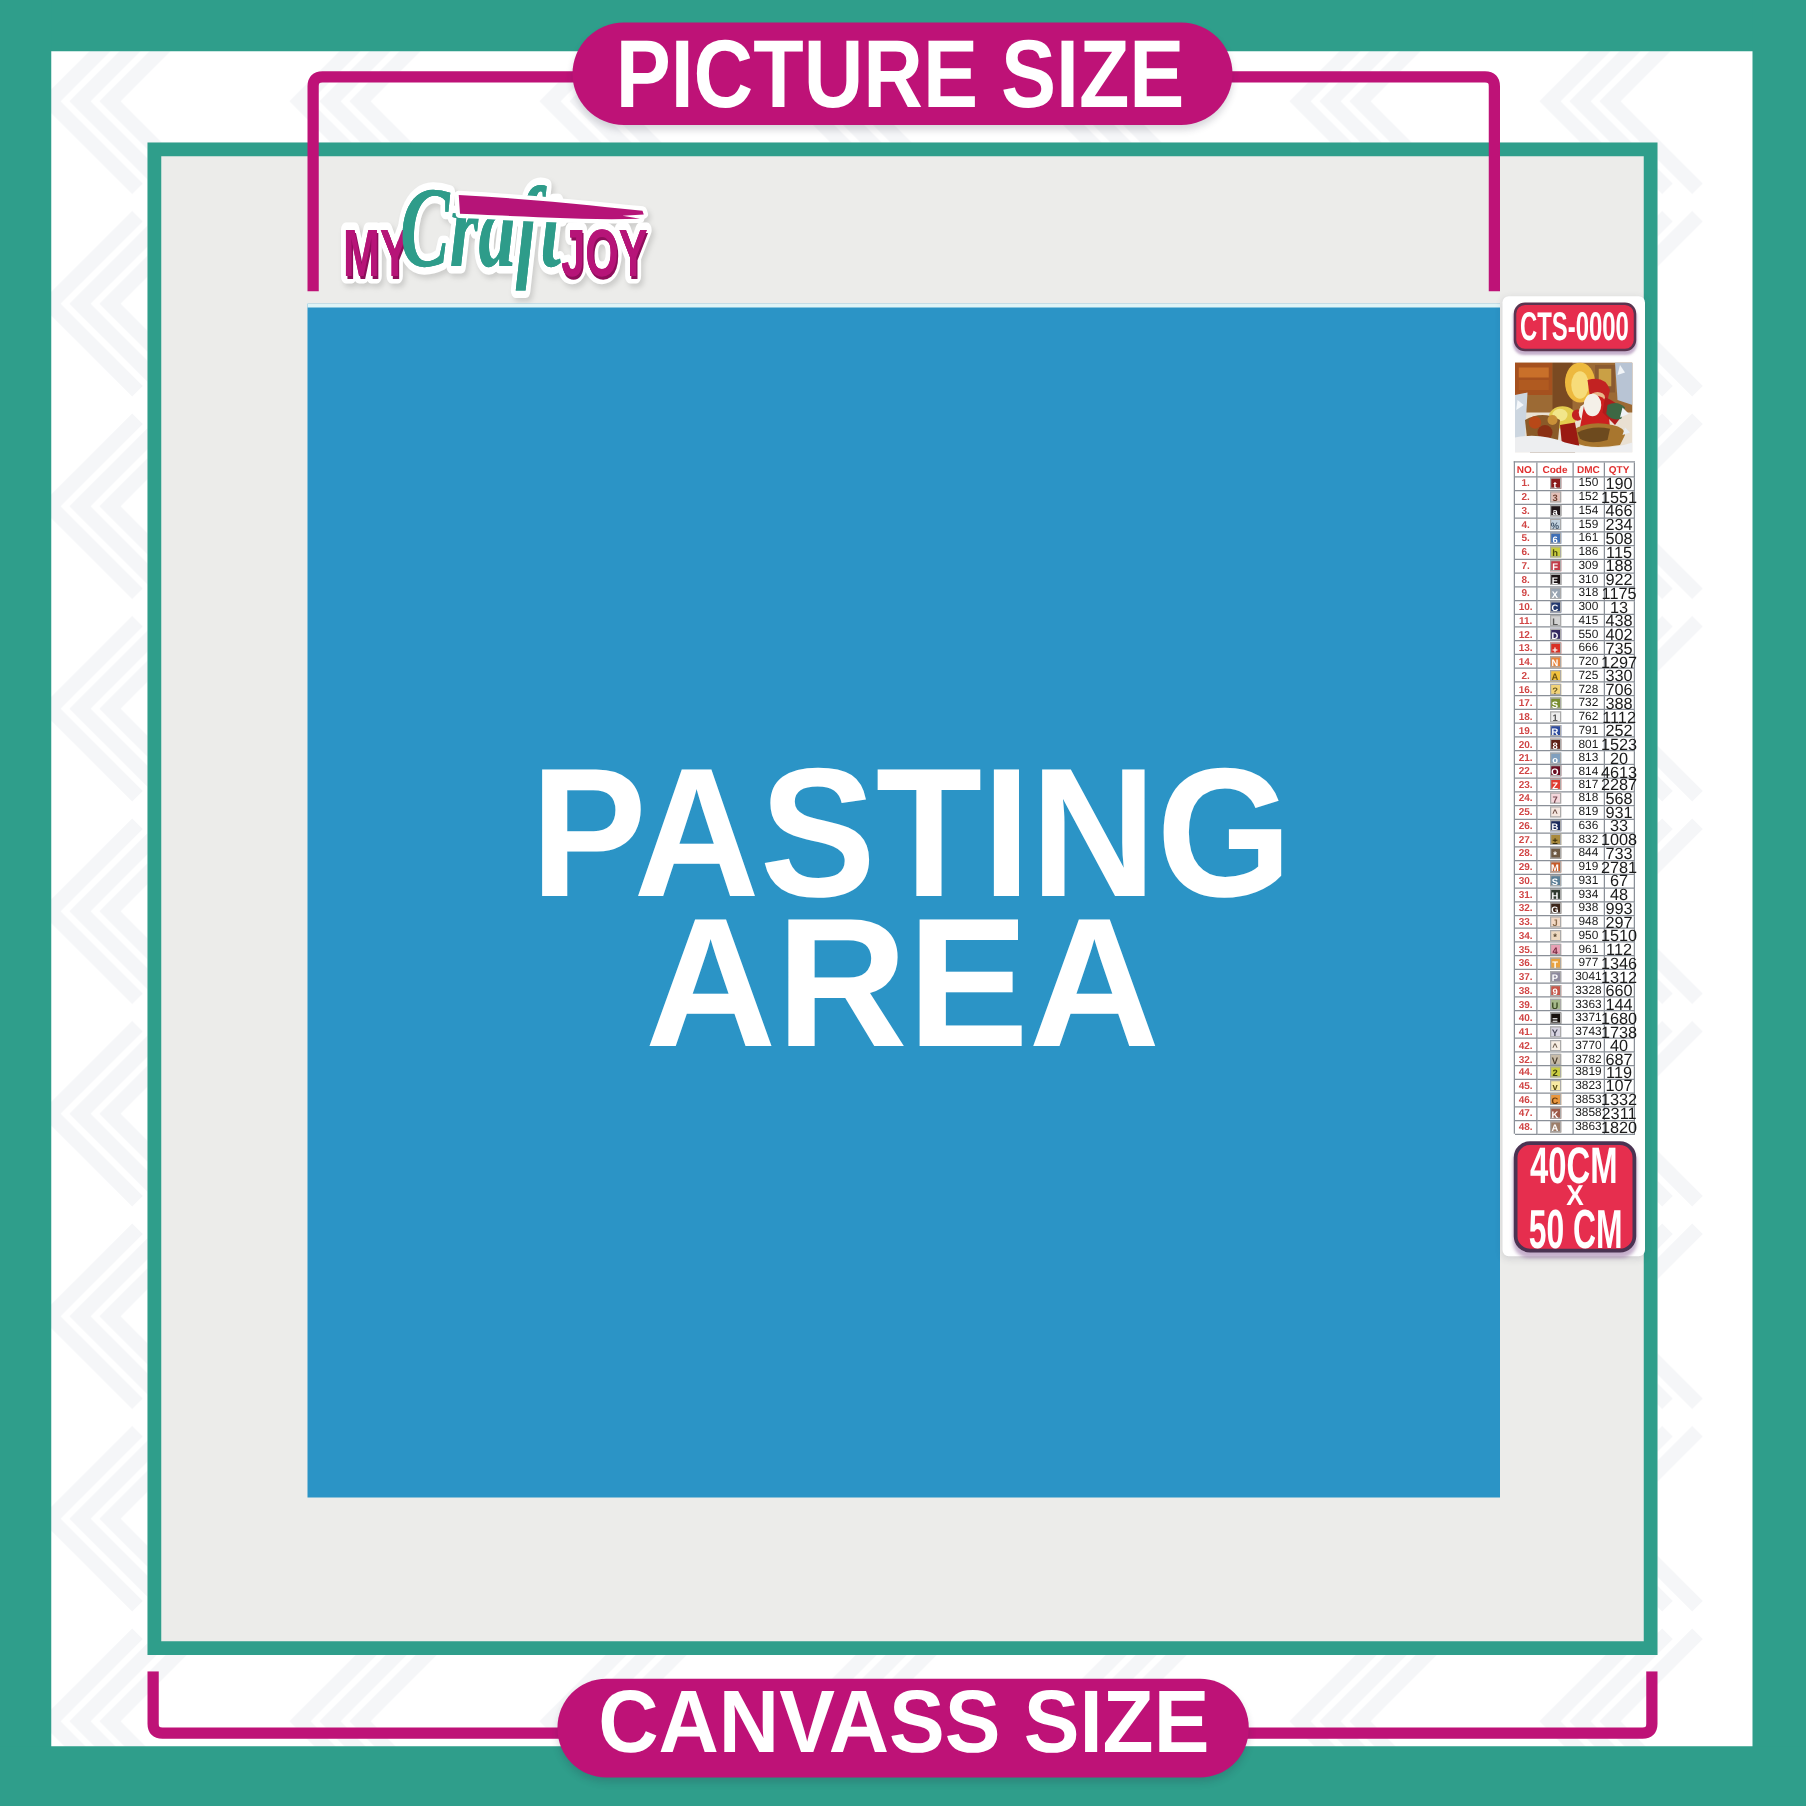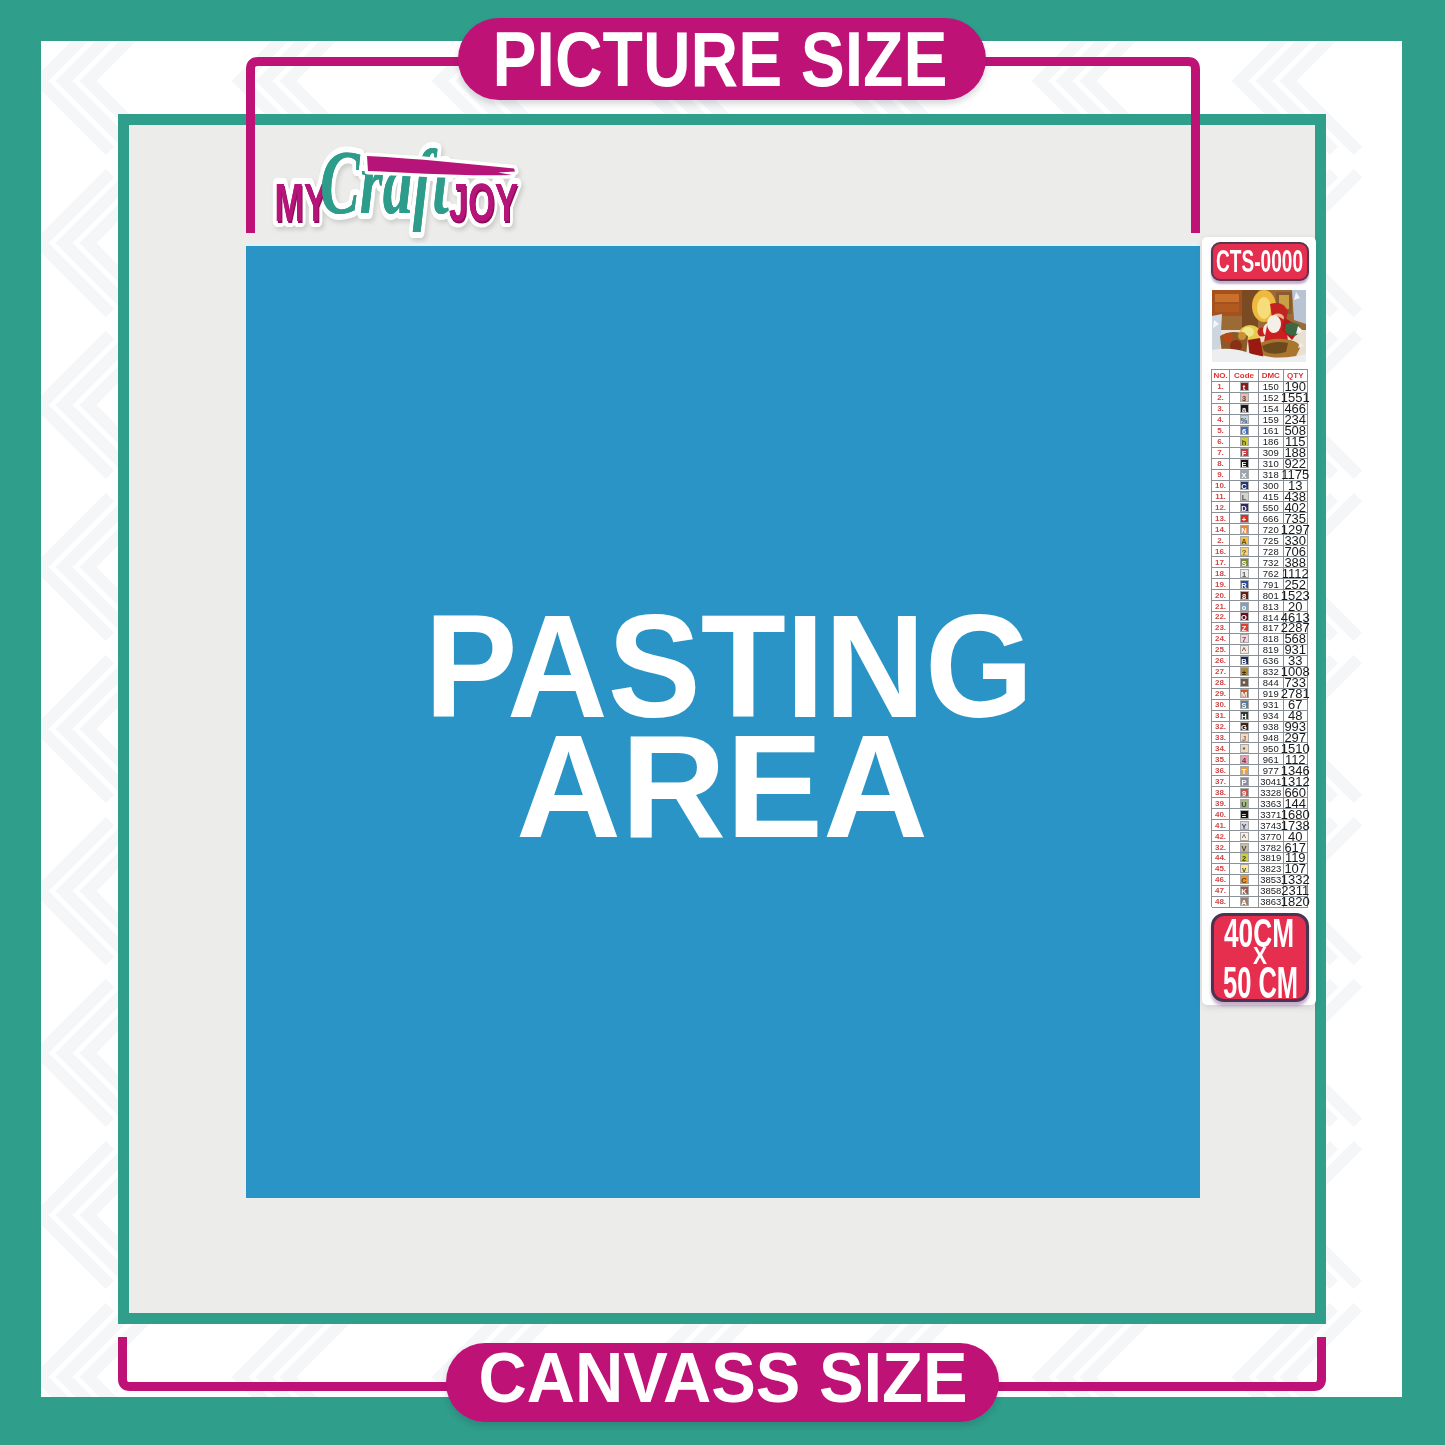--- a/index.html
+++ b/index.html
@@ -384,21 +384,21 @@
     <div class="c code">
       <span class="chip" style="background:#F8EFE4;color:#6a5a4a">^</span>
     </div>
     <div class="c dmc">3770</div>
     <div class="c qty">40</div>
 <div class="c no">32.</div>
     <div class="c code">
       <span class="chip" style="background:#C8BCA8;color:#4a3e2e">V</span>
     </div>
     <div class="c dmc">3782</div>
-    <div class="c qty">617</div>
+    <div class="c qty">687</div>
 <div class="c no">44.</div>
     <div class="c code">
       <span class="chip" style="background:#CBCE44;color:#3e4208">2</span>
     </div>
     <div class="c dmc">3819</div>
     <div class="c qty">119</div>
 <div class="c no">45.</div>
     <div class="c code">
       <span class="chip" style="background:#F7E9A2;color:#5a4e12">v</span>
     </div>

